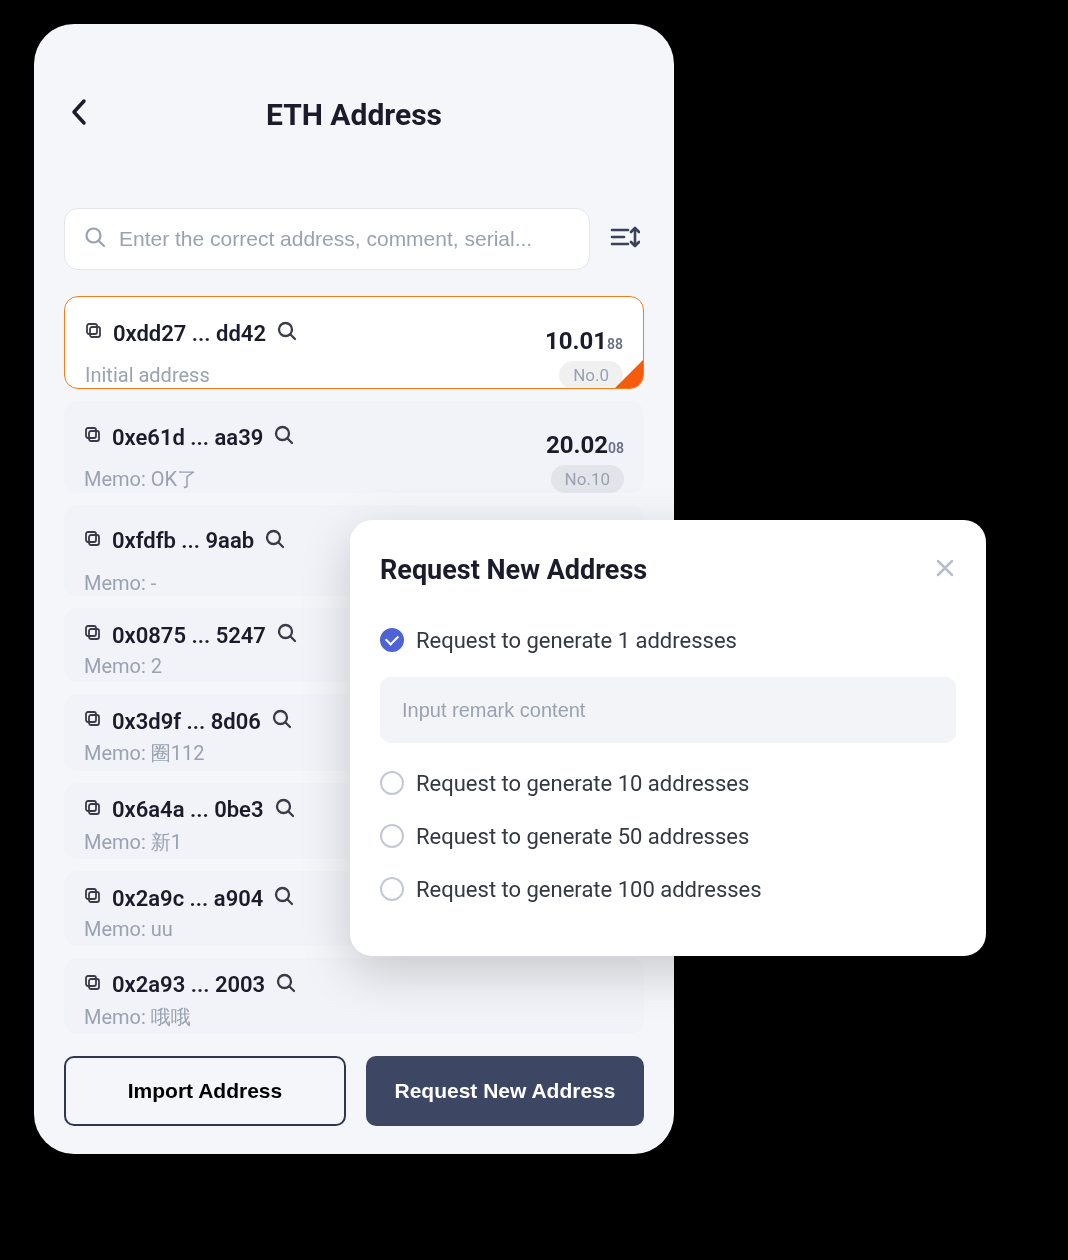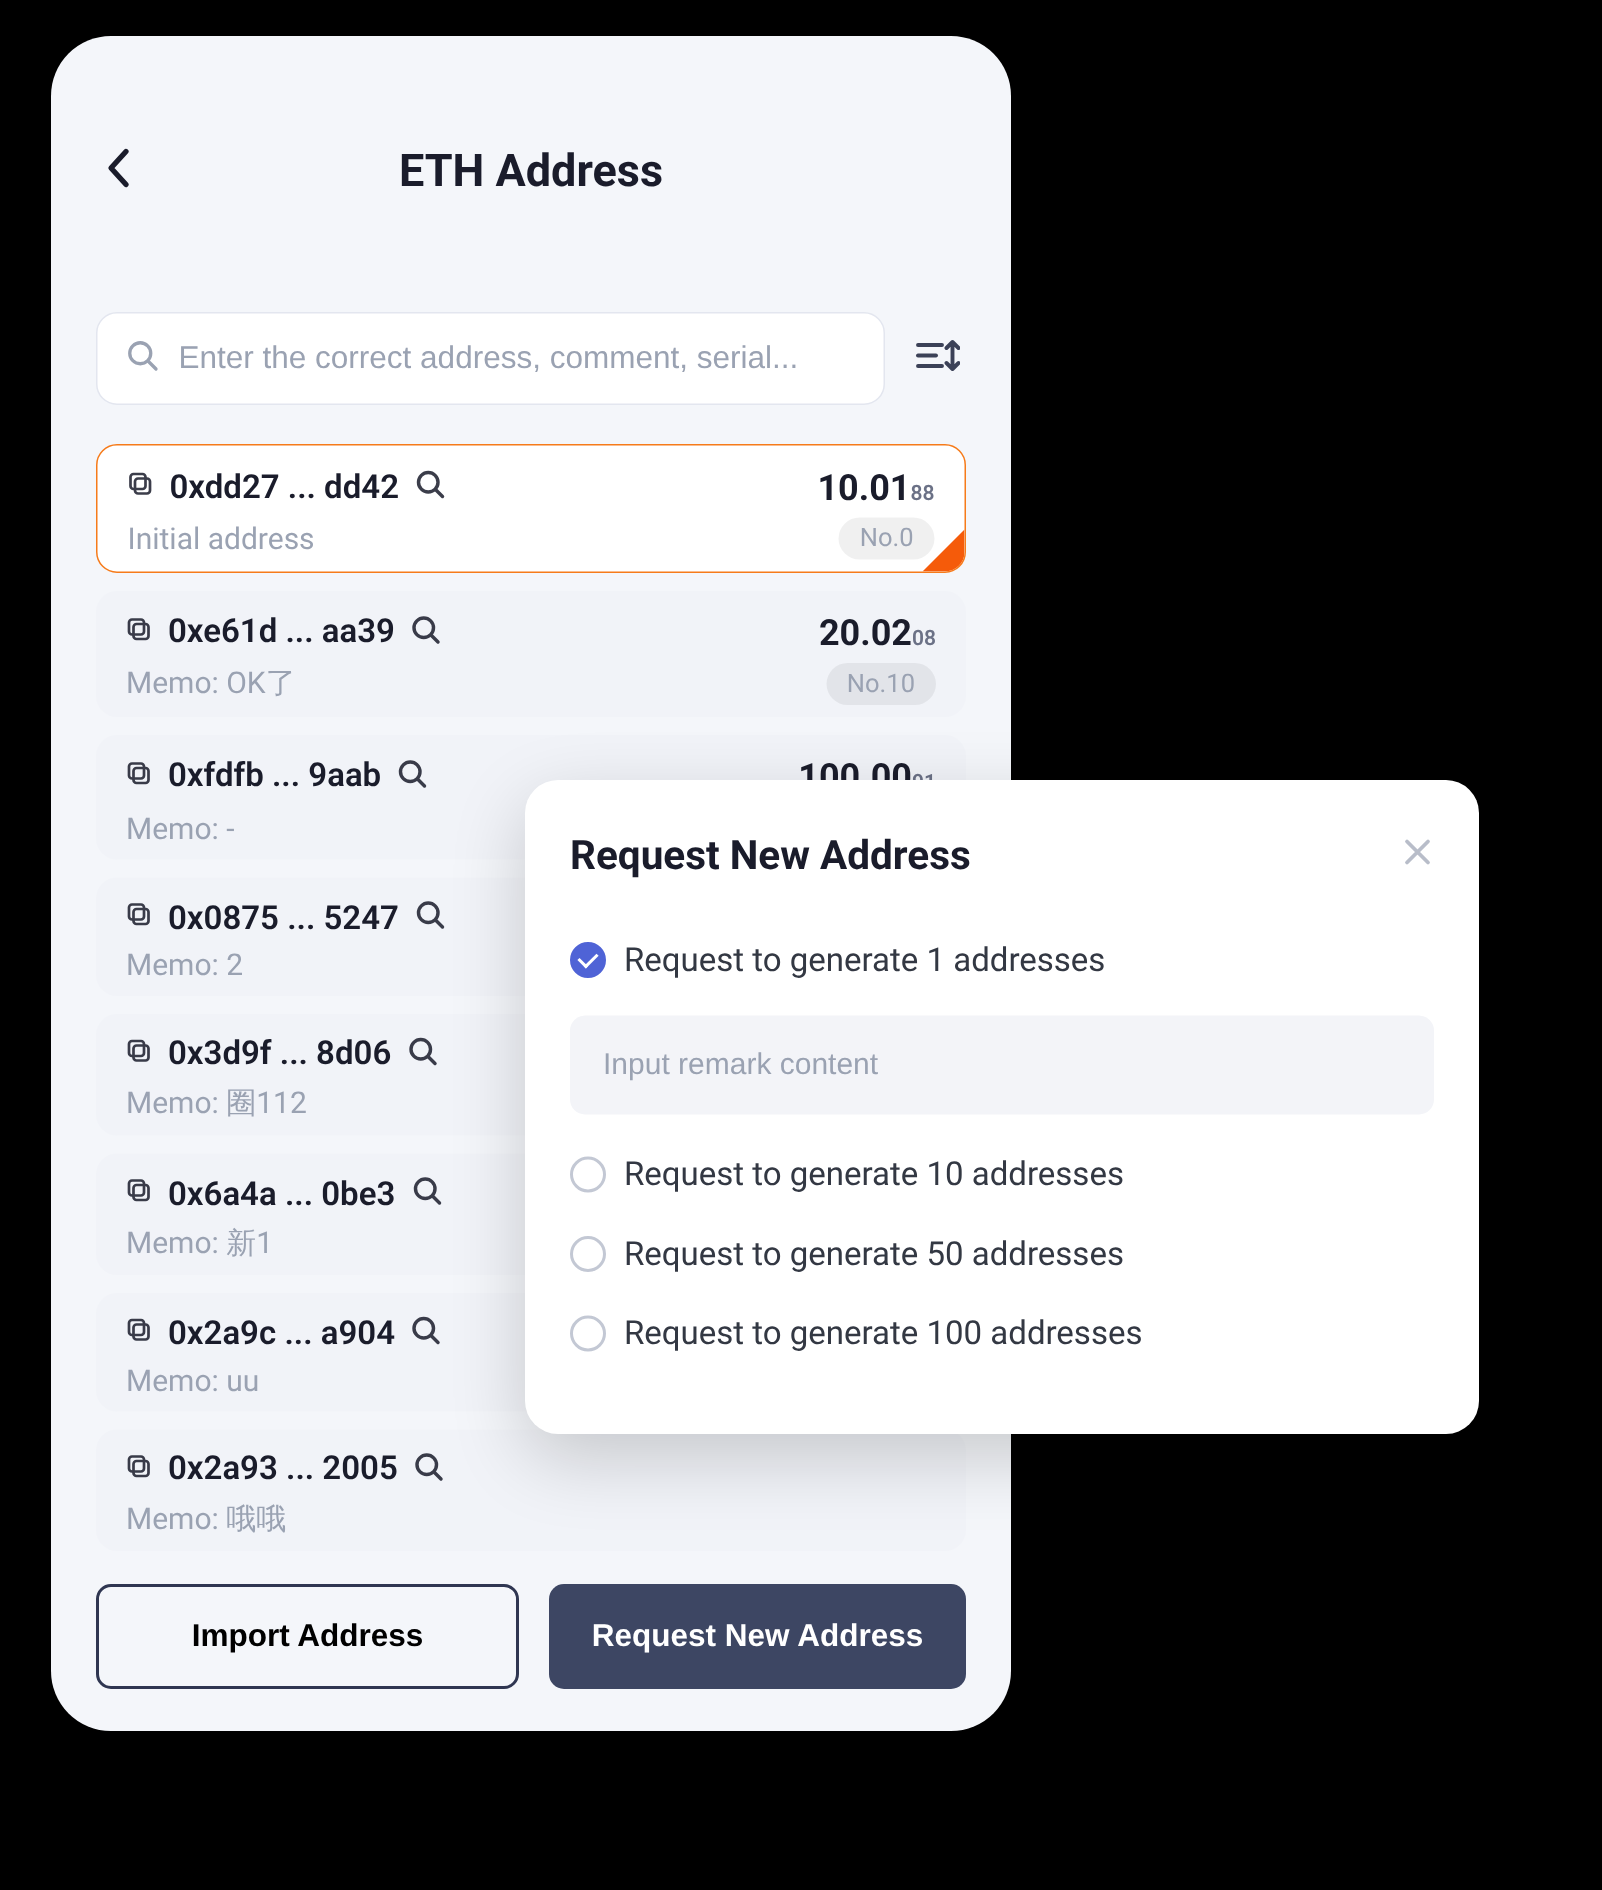--- a/index.html
+++ b/index.html
@@ -114,20 +114,21 @@
 .addr-text {
   font-size: 22px;
   font-weight: 600;
   color: #1a1c2b;
 }
 .copy-ic, .search-ic-sm { color: #1a1c2b; opacity: 0.85; }
 .balance {
   font-size: 24px;
   font-weight: 700;
   color: #1a1c2b;
+  margin-top: 16px;
 }
 .balance .sub {
   font-size: 14px;
   font-weight: 600;
   color: #6b7186;
 }
 .addr-row2 {
   display: flex;
   align-items: center;
   justify-content: space-between;
@@ -417,21 +418,21 @@
           <div class="memo">Memo: uu</div>
         </div>
       </div>
       <div class="addr-card">
         <div class="addr-row1">
           <div class="addr-left">
             <span class="copy-ic"><svg width="18" height="18" viewBox="0 0 18 18" fill="none">
                 <rect x="5" y="5" width="10" height="10" rx="2" stroke="currentColor" stroke-width="1.8"></rect>
                 <rect x="2" y="2" width="10" height="10" rx="2" stroke="currentColor" stroke-width="1.8"></rect>
               </svg></span>
-            <span class="addr-text">0x2a93 ... 2005</span>
+            <span class="addr-text">0x2a93 ... 2003</span>
             <span class="search-ic-sm"><svg width="22" height="22" viewBox="0 0 22 22" fill="none">
                 <circle cx="9.5" cy="9.5" r="6.5" stroke="currentColor" stroke-width="2.3"></circle>
                 <path d="M14.5 14.5L19 19" stroke="currentColor" stroke-width="2.3" stroke-linecap="round"></path>
               </svg></span>
           </div>
         </div>
         <div class="addr-row2">
           <div class="memo">Memo: 哦哦</div>
         </div>
       </div>

